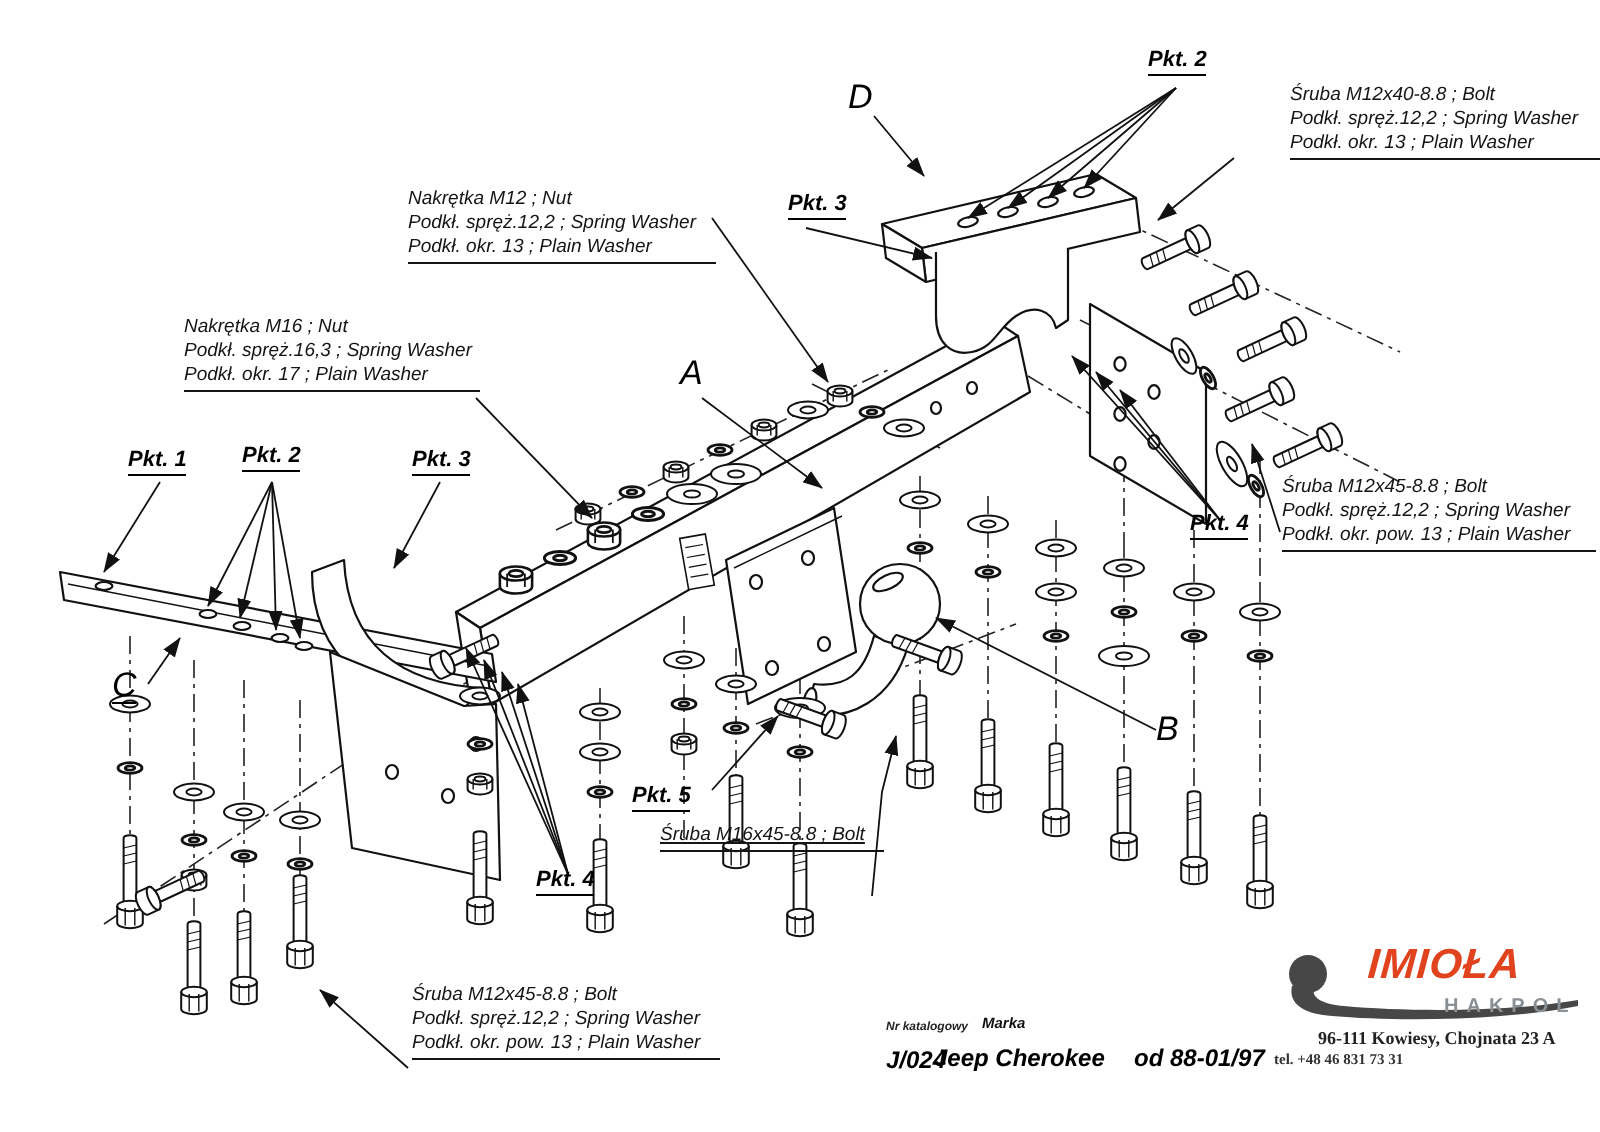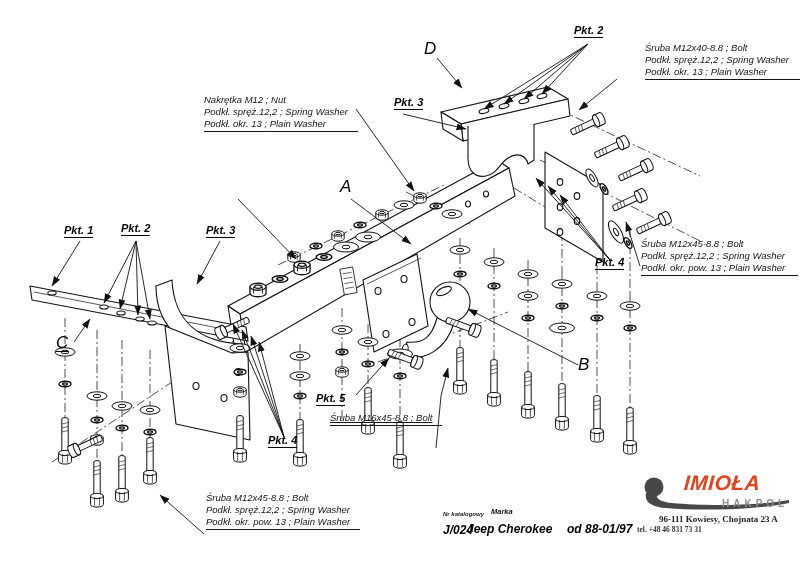--- a/index.html
+++ b/index.html
@@ -272,20 +272,25 @@
     <path d="M646,493 C644,502 652,507 666,508 C700,511 755,510 789,503 L789,500 C755,506 705,506 672,503 C660,502 654,498 658,492 Z" fill="#474747"></path>
   </g>
 </svg>
 
   <div class="txt callout" style="left:204px;top:70px;width:154px;margin-top:24px;">
     <div>Nakrętka  M12 ; Nut</div>
     <div>Podkł. spręż.12,2 ; Spring Washer</div>
     <div>Podkł. okr. 13 ; Plain Washer</div>
   </div>
 
+  <div class="txt callout" style="left:92px;top:158px;width:148px;">
+    <div>Nakrętka  M16 ; Nut</div>
+    <div>Podkł. spręż.16,3 ; Spring Washer</div>
+    <div>Podkł. okr. 17 ; Plain Washer</div>
+  </div>
 
   <div class="txt callout" style="left:645px;top:42px;width:181px;">
     <div>Śruba M12x40-8.8 ;  Bolt</div>
     <div>Podkł. spręż.12,2 ; Spring Washer</div>
     <div>Podkł. okr. 13 ; Plain Washer</div>
   </div>
 
   <div class="txt callout" style="left:641px;top:238px;width:157px;">
     <div>Śruba M12x45-8.8 ;  Bolt</div>
     <div>Podkł. spręż.12,2 ; Spring Washer</div>

